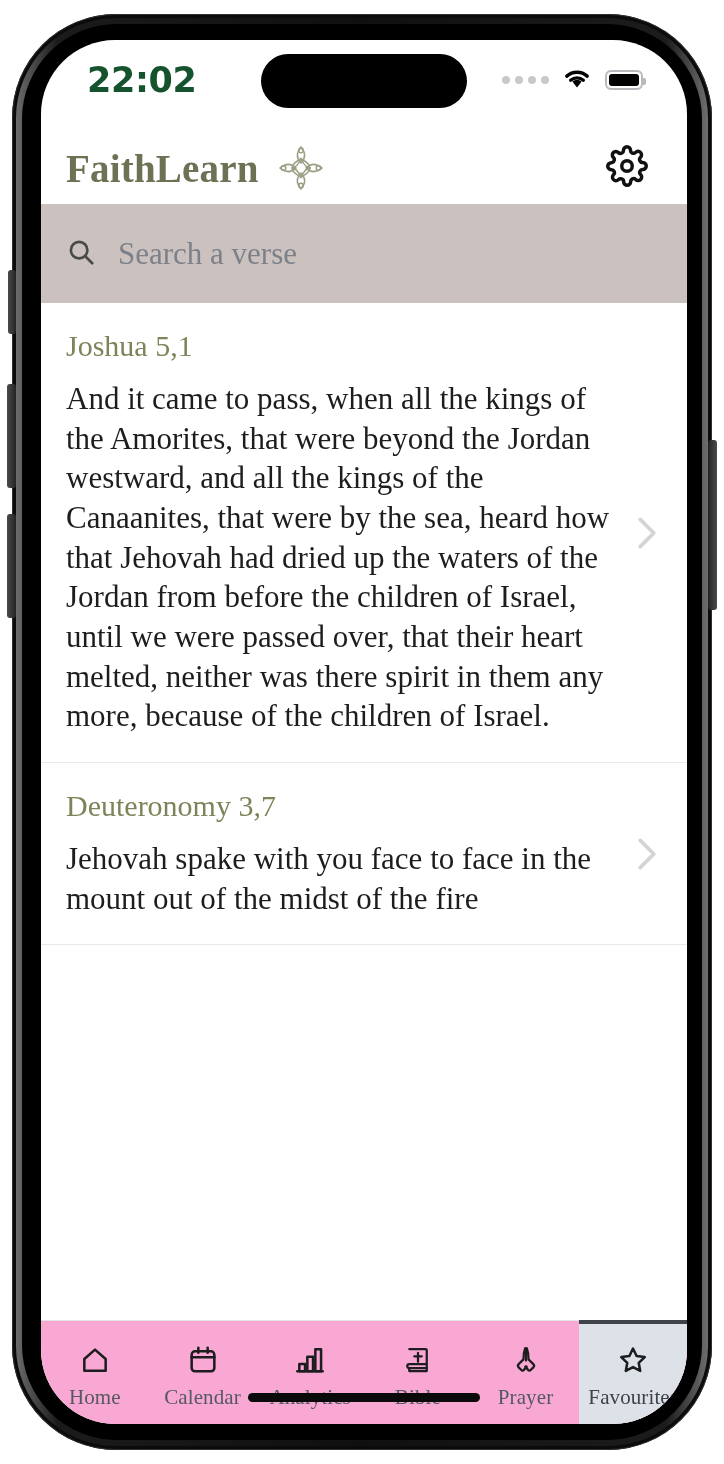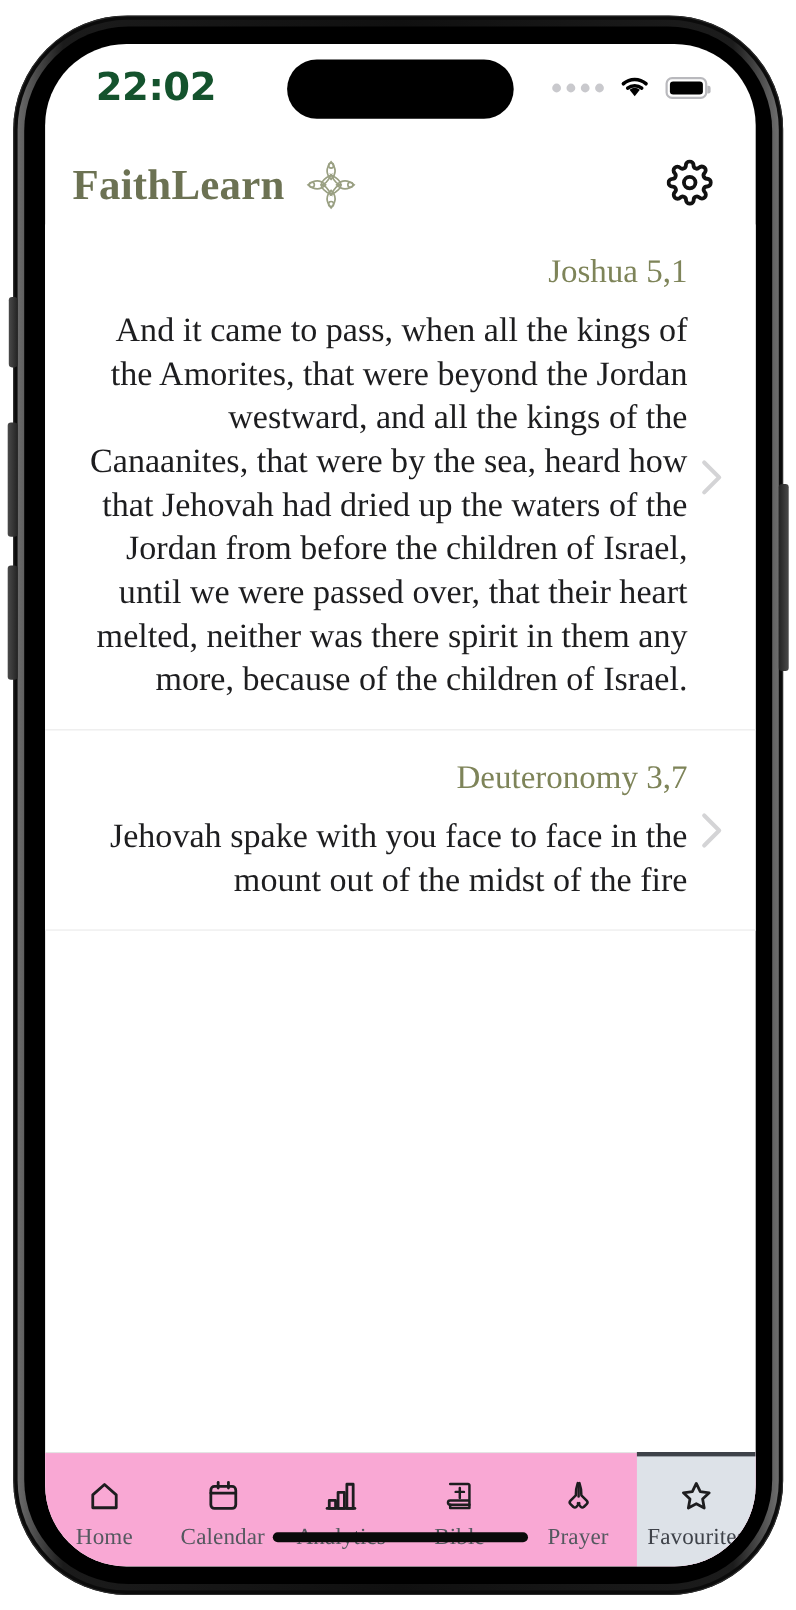--- a/index.html
+++ b/index.html
@@ -106,21 +106,21 @@
     font-size:31px; color:#7c8089;
   }
 
   
   .verse-list { background:#fff; }
   .verse-row {
     display:flex; align-items:center;
     border-bottom:1px solid #e9e9e9;
     padding:26px 18px 26px 25px;
   }
-  .verse-main { flex:1 1 auto; min-width:0;text-align:right; }
+  .verse-main { flex:1 1 auto; min-width:0; }
   .verse-ref {
     font-family:"Liberation Serif", serif;
     font-size:30px; color:#7e8459; margin-bottom:16px;
   }
   .verse-text {
     font-family:"Liberation Serif", serif;
     font-size:31px; line-height:1.28; color:#1d1d1f;
   }
   .chev { flex:none; width:44px; display:flex; justify-content:center; }
 
@@ -220,20 +220,29 @@
         <span>
           <svg width="42" height="42" viewBox="0 0 24 24" fill="none" stroke="#111" stroke-width="2" stroke-linecap="round" stroke-linejoin="round">
             <circle cx="12" cy="12" r="3"></circle>
             <path d="M19.4 15a1.65 1.65 0 0 0 .33 1.82l.06.06a2 2 0 1 1-2.83 2.83l-.06-.06a1.65 1.65 0 0 0-1.82-.33 1.65 1.65 0 0 0-1 1.51V21a2 2 0 1 1-4 0v-.09A1.65 1.65 0 0 0 9 19.4a1.65 1.65 0 0 0-1.82.33l-.06.06a2 2 0 1 1-2.83-2.83l.06-.06a1.65 1.65 0 0 0 .33-1.82 1.65 1.65 0 0 0-1.51-1H3a2 2 0 1 1 0-4h.09A1.65 1.65 0 0 0 4.6 9a1.65 1.65 0 0 0-.33-1.82l-.06-.06a2 2 0 1 1 2.83-2.83l.06.06A1.65 1.65 0 0 0 9 4.6a1.65 1.65 0 0 0 1-1.51V3a2 2 0 1 1 4 0v.09a1.65 1.65 0 0 0 1 1.51 1.65 1.65 0 0 0 1.82-.33l.06-.06a2 2 0 1 1 2.83 2.83l-.06.06a1.65 1.65 0 0 0-.33 1.82V9a1.65 1.65 0 0 0 1.51 1H21a2 2 0 1 1 0 4h-.09a1.65 1.65 0 0 0-1.51 1z"></path>
           </svg>
         </span>
       </div>
     </div>
 
 
+    <div class="searchbar">
+      <span>
+        <svg class="search-ic" viewBox="0 0 24 24" fill="none" stroke="#4a4a4a" stroke-width="2.1" stroke-linecap="round">
+          <circle cx="10.5" cy="10.5" r="6.6"></circle>
+          <line x1="15.4" y1="15.4" x2="21" y2="21"></line>
+        </svg>
+      </span>
+      <span class="search-ph">Search a verse</span>
+    </div>
 
     <div class="verse-list">
 
       <div class="verse-row">
         <div class="verse-main">
           <div class="verse-ref">Joshua 5,1</div>
           <div class="verse-text">And it came to pass, when all the kings of the Amorites, that were beyond the Jordan westward, and all the kings of the Canaanites, that were by the sea, heard how that Jehovah had dried up the waters of the Jordan from before the children of Israel, until we were passed over, that their heart melted, neither was there spirit in them any more, because of the children of Israel.</div>
         </div>
         <span class="chev">
           <svg width="22" height="34" viewBox="0 0 12 20" fill="none" stroke="#d4d4d6" stroke-width="2.2" stroke-linecap="round" stroke-linejoin="round">

